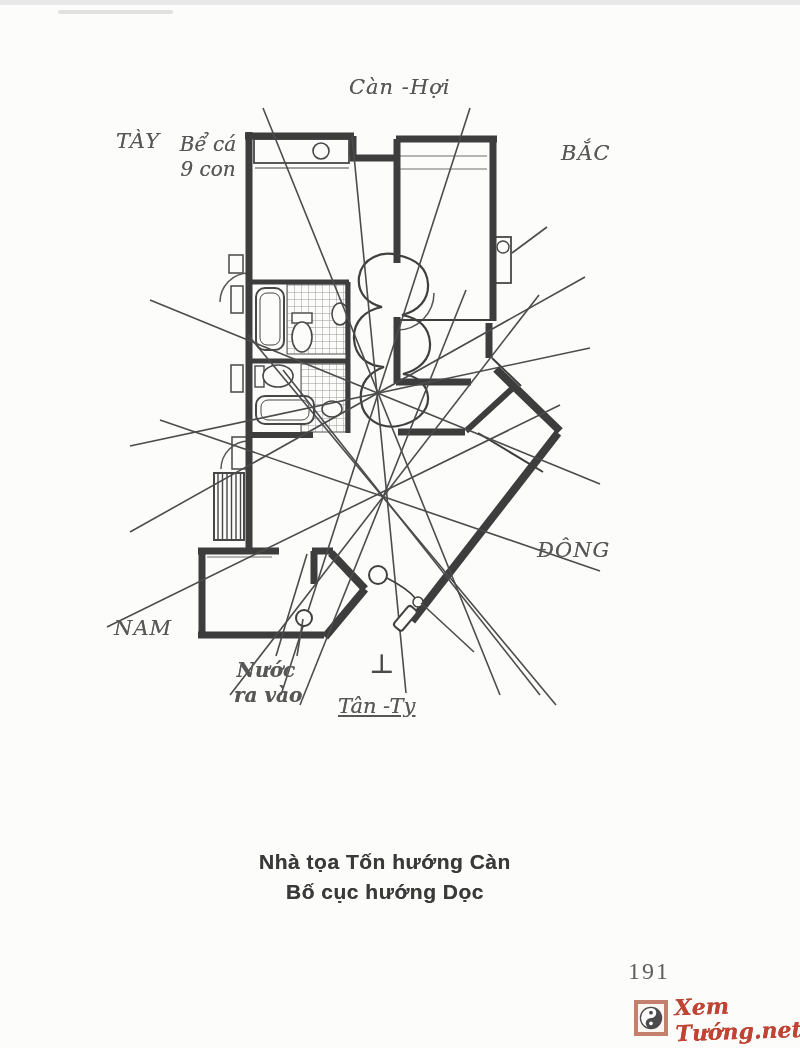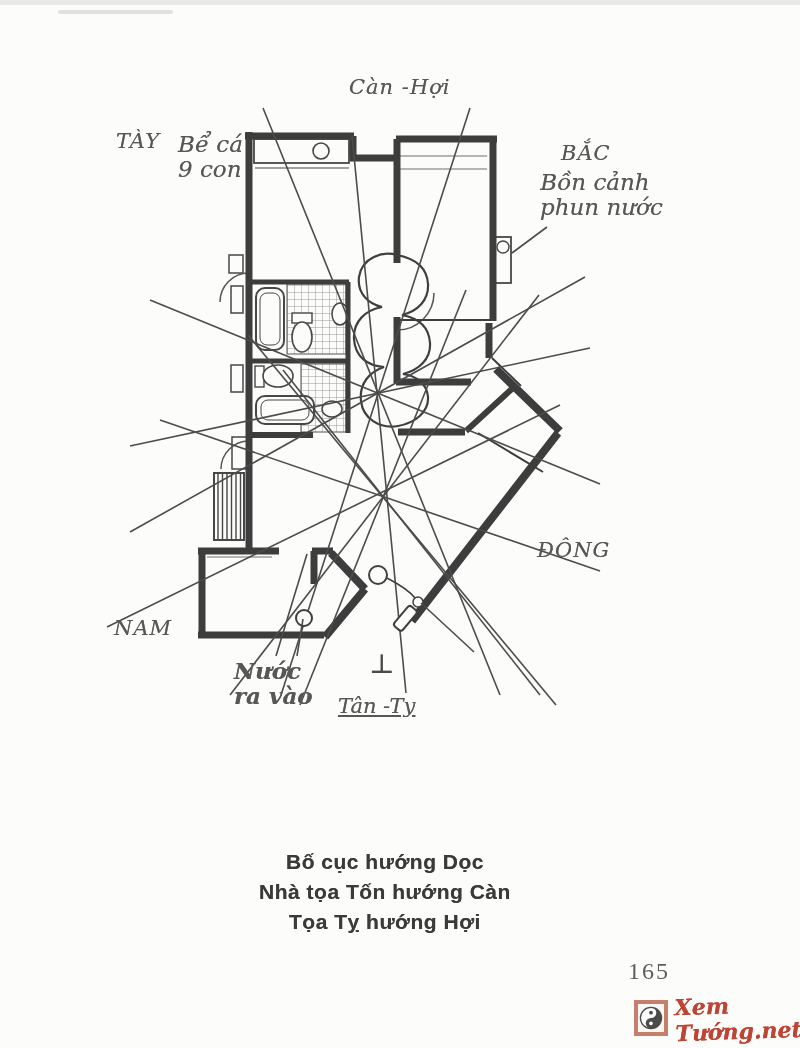--- a/index.html
+++ b/index.html
@@ -6,21 +6,21 @@
   .page{
     position:relative;width:800px;height:1048px;margin:5px auto;
     background:#fcfcfb;overflow:hidden;
     font-family:"DejaVu Serif", serif;
   }
   .smudge{position:absolute;left:58px;top:5px;width:115px;height:4px;
     background:#c9c9c9;opacity:.55;border-radius:2px;}
   .plan-svg{position:absolute;left:0;top:0;}
   .lbl{
     position:absolute;color:#575757;font-style:italic;
-    font-size:23px;line-height:25px;white-space:pre;
+    font-size:20px;line-height:25px;white-space:pre;
     text-shadow:0 0 .5px #8a8a8a;
   }
   .lbl.center{text-align:center;}
   .compass{font-size:21px;letter-spacing:1px;}
   .perp{font-style:normal;font-size:27px;color:#4a4a4a;}
   .caption{
     position:absolute;left:235px;top:842px;width:300px;text-align:center;
     font-family:"Liberation Sans", sans-serif;font-weight:bold;
     font-size:21px;line-height:30px;color:#3a3a3a;letter-spacing:.5px;
     text-shadow:0 0 .5px #6f6f6f;
@@ -182,36 +182,33 @@
       <path d="M297,651 L303,614"></path>
       <path d="M474,647 L421,598"></path>
     </g>
   </svg>
 
   <div class="lbl compass" style="left:349px;top:70px;">Càn -Hợi</div>
   <div class="lbl compass" style="left:116px;top:124px;">TÀY</div>
   <div class="lbl center" style="left:178px;top:127px;width:60px;"><span>Bể cá</span>
 <span>9 con</span></div>
   <div class="lbl compass" style="left:561px;top:136px;text-align:right;">BẮC</div>
-  <div class="lbl center" style="left:540px;top:165px;width:110px;"><span>Bồn cảnh</span>
-<span>phun nước</span></div>
   <div class="lbl compass" style="left:537px;top:533px;">ĐÔNG</div>
   <div class="lbl compass" style="left:114px;top:611px;">NAM</div>
   <div class="lbl center" style="left:234px;top:653px;width:64px;font-weight:bold;"><span>Nước</span>
 <span>ra vào</span></div>
   <div class="lbl perp" style="left:369px;top:646px;">⊥</div>
   <div class="lbl" style="left:338px;top:689px;font-size:21px;text-decoration:underline;">Tân -Ty</div>
 
   <div class="caption">
+    <div>Nhà tọa Tốn hướng Càn</div>
     <div>Bố cục hướng Dọc</div>
-    <div>Nhà tọa Tốn hướng Càn</div>
-    <div>Tọa Tỵ hướng Hợi</div>
   </div>
 
-  <div class="pagenum">165</div>
+  <div class="pagenum">191</div>
 
   <div class="logo">
     <div class="logo-box">
       <svg width="26" height="26" viewBox="0 0 32 32">
         <circle cx="16" cy="16" r="13" fill="#fdfdfd" stroke="#4b4b4b" stroke-width="1.6"></circle>
         <path d="M16,3 A13,13 0 0 1 16,29 A6.5,6.5 0 0 1 16,16 A6.5,6.5 0 0 0 16,3 Z" fill="#4b4b4b"></path>
         <circle cx="16" cy="9.5" r="2.3" fill="#4b4b4b"></circle>
         <circle cx="16" cy="22.5" r="2.3" fill="#fdfdfd"></circle>
       </svg>
     </div>

